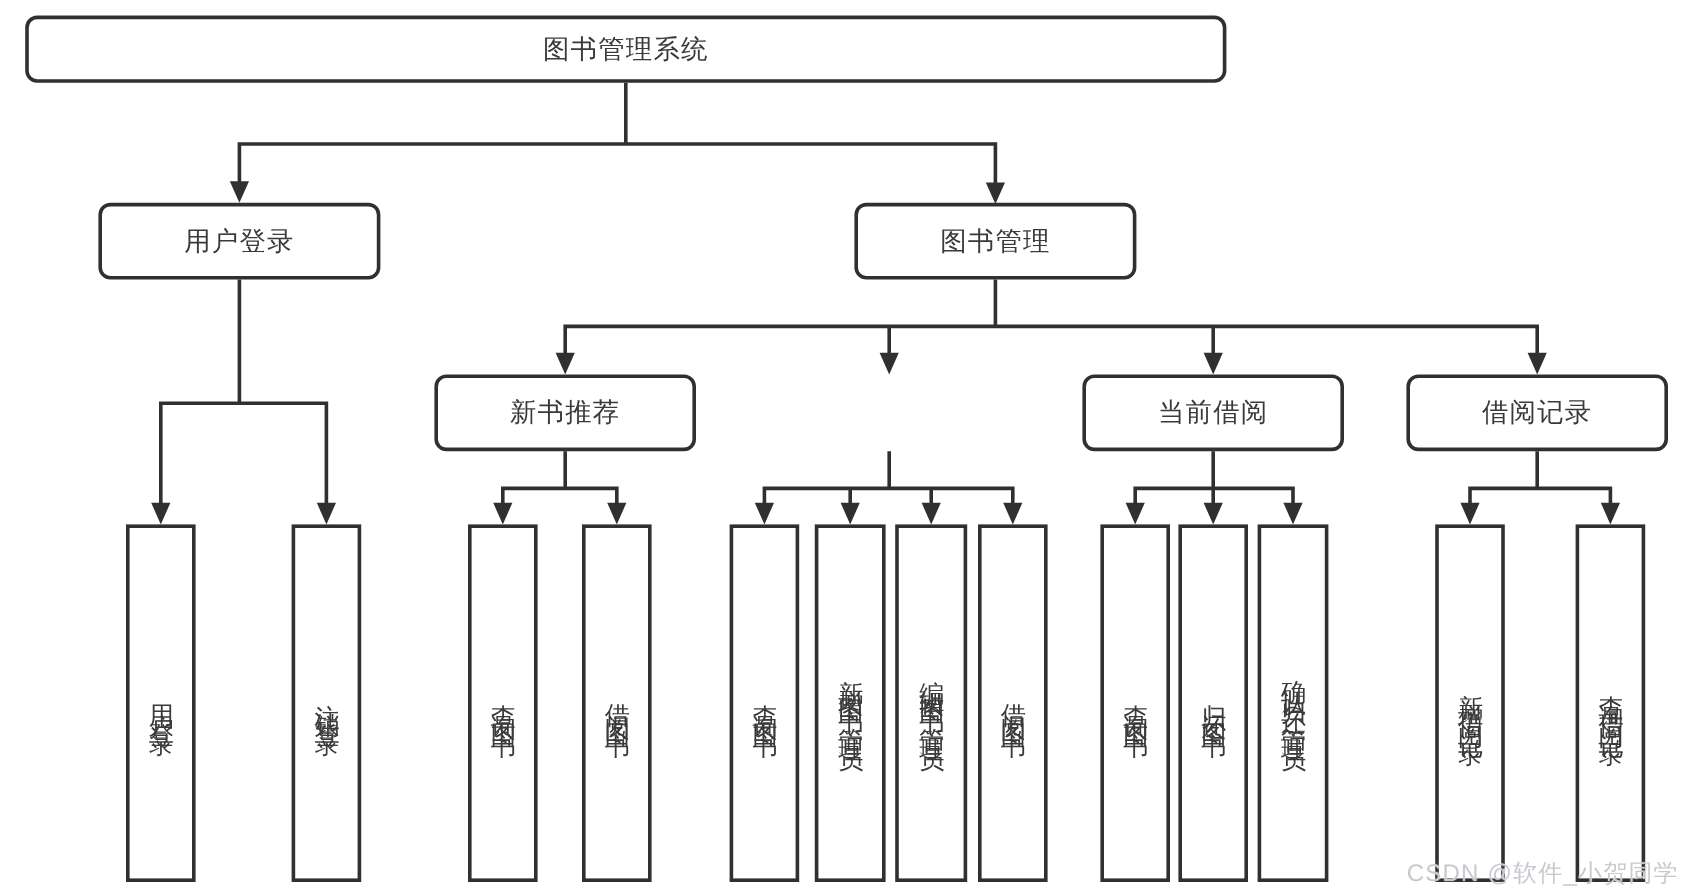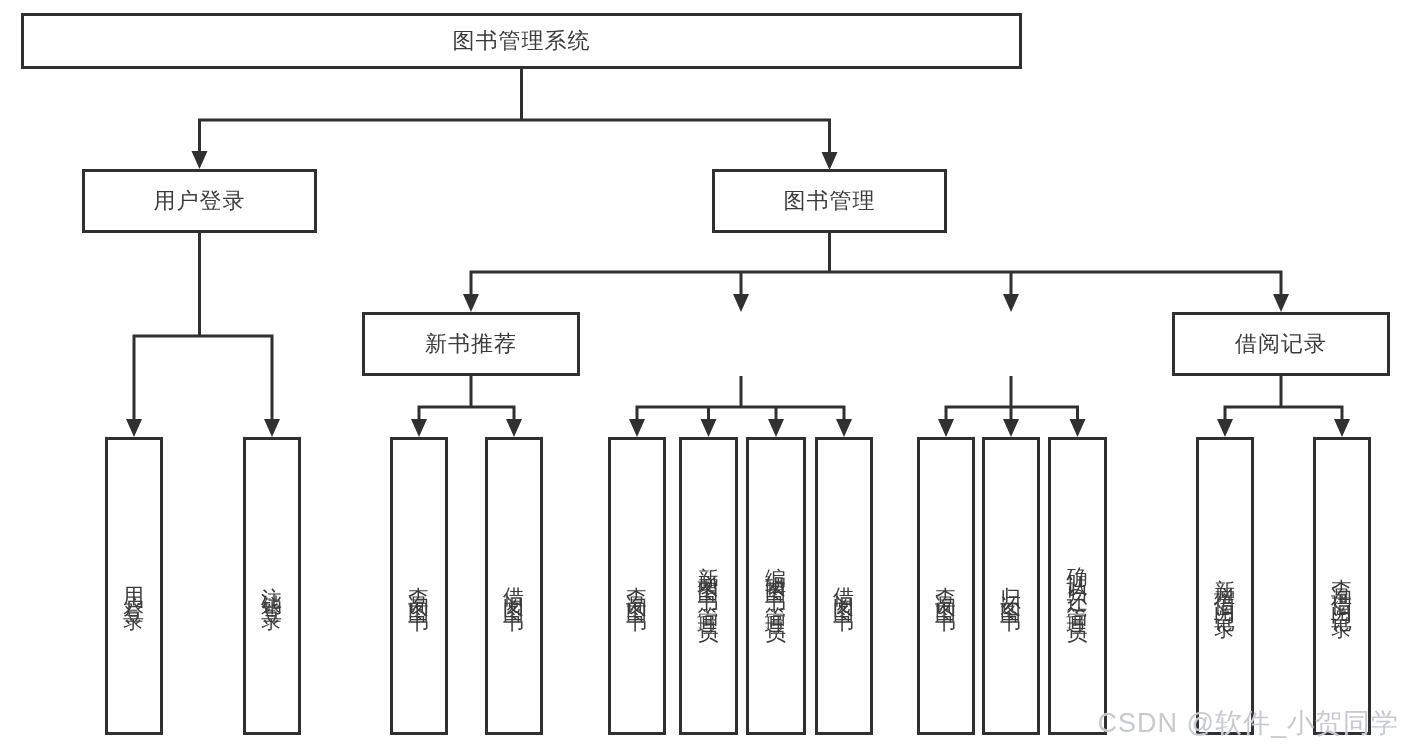--- a/index.html
+++ b/index.html
@@ -20,35 +20,35 @@
   .node {
     position: absolute;
     box-sizing: border-box;
     border: 3px solid #303030;
     background: #ffffff;
     display: flex;
     align-items: center;
     justify-content: center;
     color: #3a3a3a;
   }
-  .node.h { font-size: 22px; letter-spacing: 1px; }
+  .node.h { font-size: 22px; letter-spacing: 1px; border-radius: 10px; }
   .node.leaf span {
     writing-mode: vertical-rl;
     text-orientation: mixed;
     font-size: 21px;
     letter-spacing: 8px;
     line-height: 1;
     white-space: nowrap;
   }
   .node.leaf { font-size: 21px; }
   .watermark {
     position: absolute;
     right: 6px;
     bottom: 6px;
-    font-size: 27px;
+    font-size: 20px;
     color: #c6c9ce;
     text-shadow: 0 0 1px #ffffff;
     letter-spacing: 1px;
     z-index: 5;
   }
 </style>
 </head>
 <body>
 
 <div class="stage">
@@ -95,20 +95,21 @@
          M1217 419 L1233 419 L1225 437 Z
          M1334 419 L1350 419 L1342 437 Z"></path>
   </svg>
 
   <div class="node h" style="left:21px; top:13px; width:1001px; height:56px;">图书管理系统</div>
 
   <div class="node h" style="left:82px; top:169px; width:235px; height:64px;">用户登录</div>
   <div class="node h" style="left:362px; top:312px; width:218px; height:64px;">新书推荐</div>
 
   <div class="node h" style="left:712px; top:169px; width:235px; height:64px;">图书管理</div>
+  <div class="node h" style="left:902px; top:312px; width:218px; height:64px;">当前借阅</div>
   <div class="node h" style="left:1172px; top:312px; width:218px; height:64px;">借阅记录</div>
 
   <div class="node leaf" style="left:105px; top:437px; width:58px; height:298px;">
     <span>用户登录</span>
   </div>
   <div class="node leaf" style="left:243px; top:437px; width:58px; height:298px;">
     <span>注销登录</span>
   </div>
 
   <div class="node leaf" style="left:390px; top:437px; width:58px; height:298px;">

